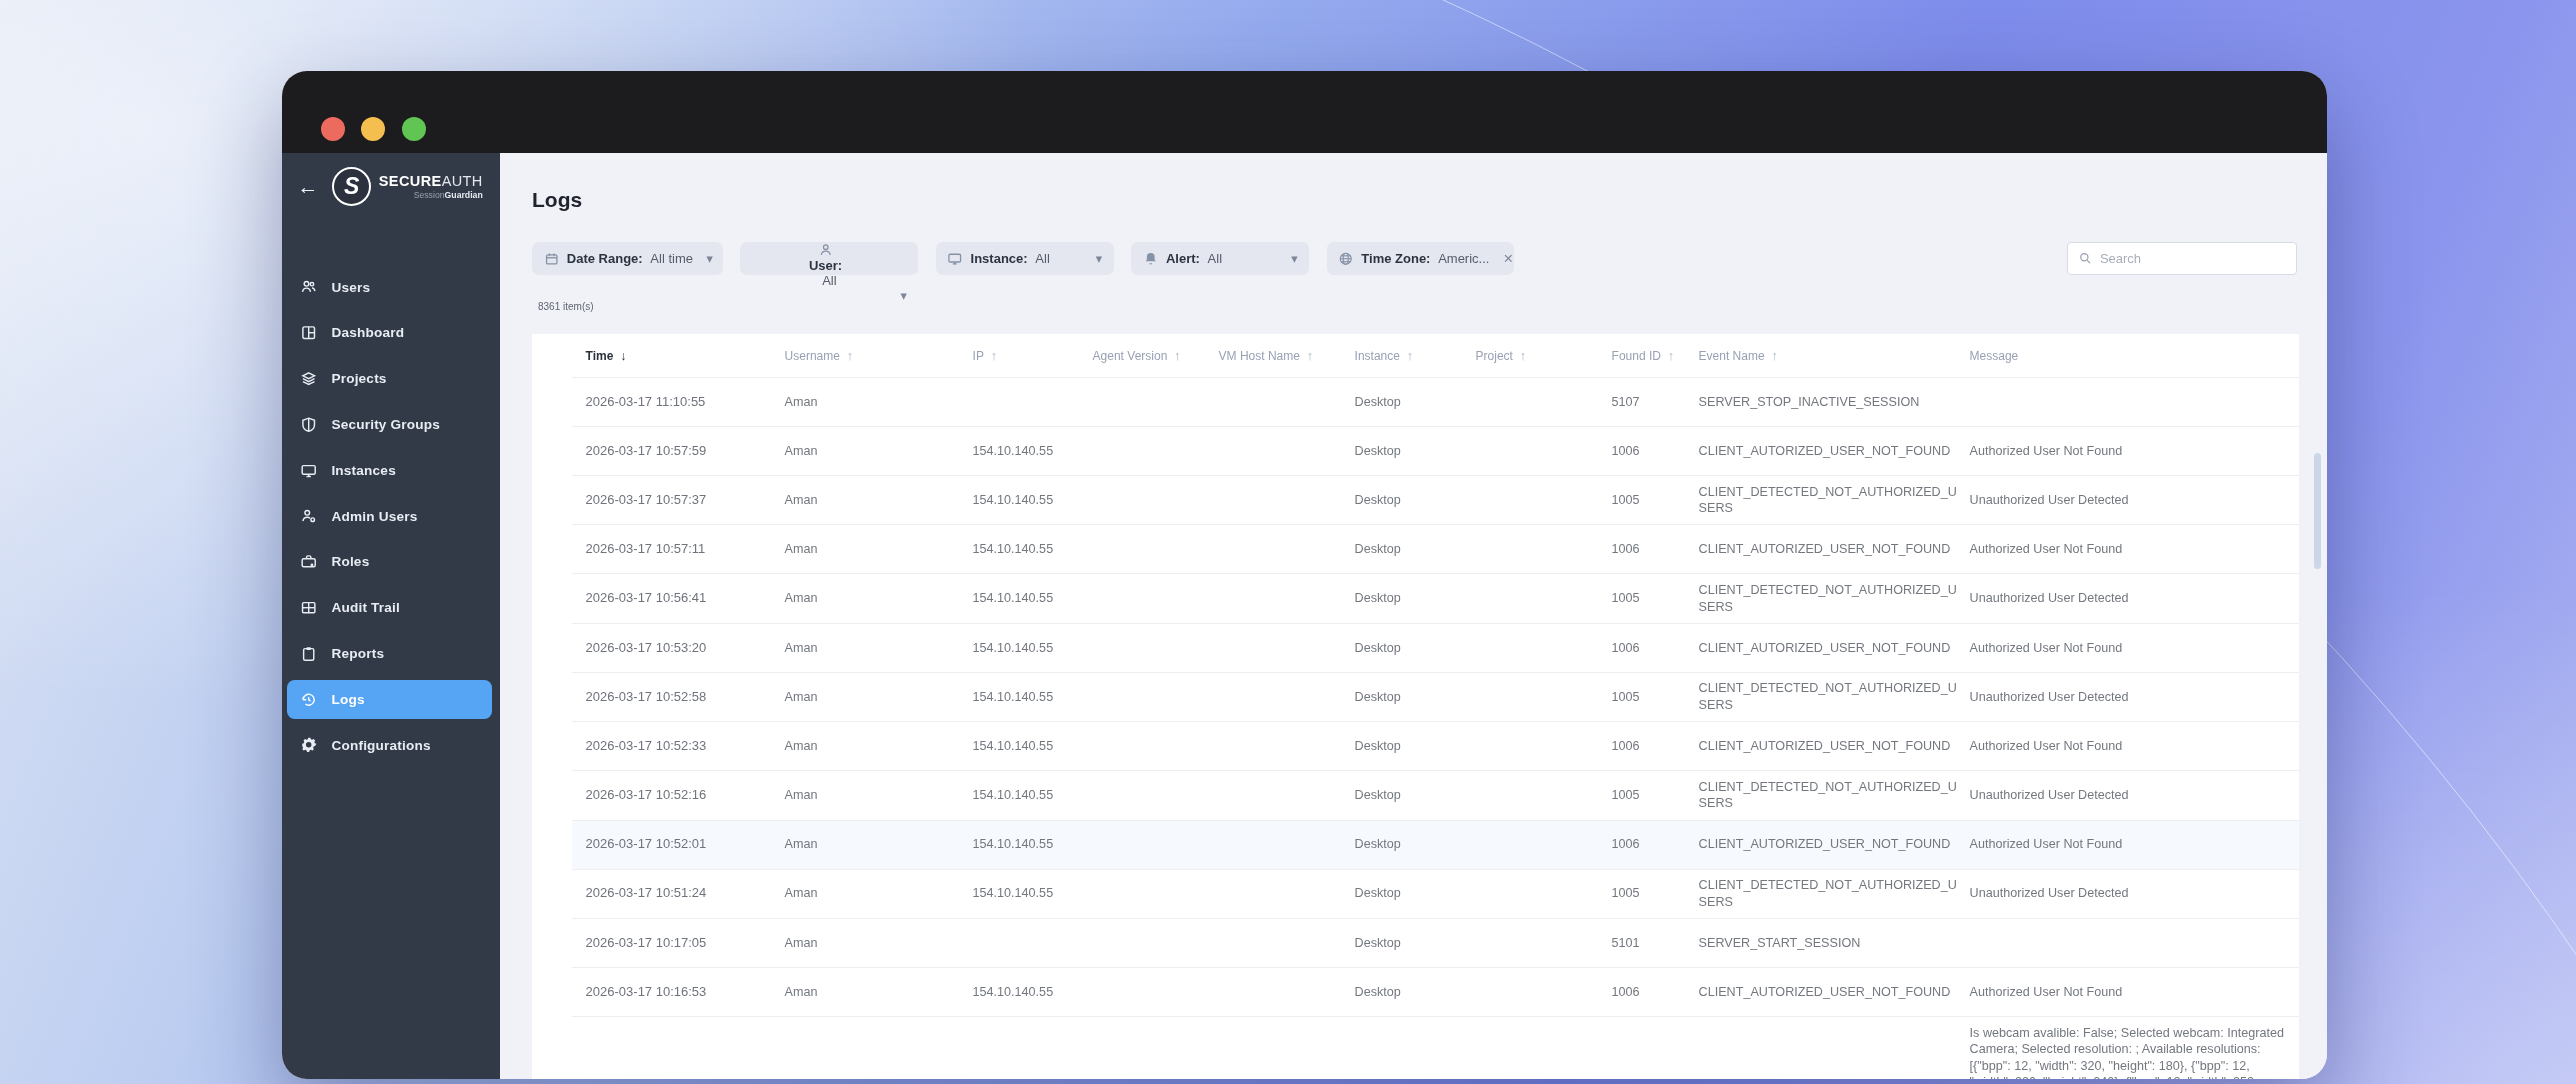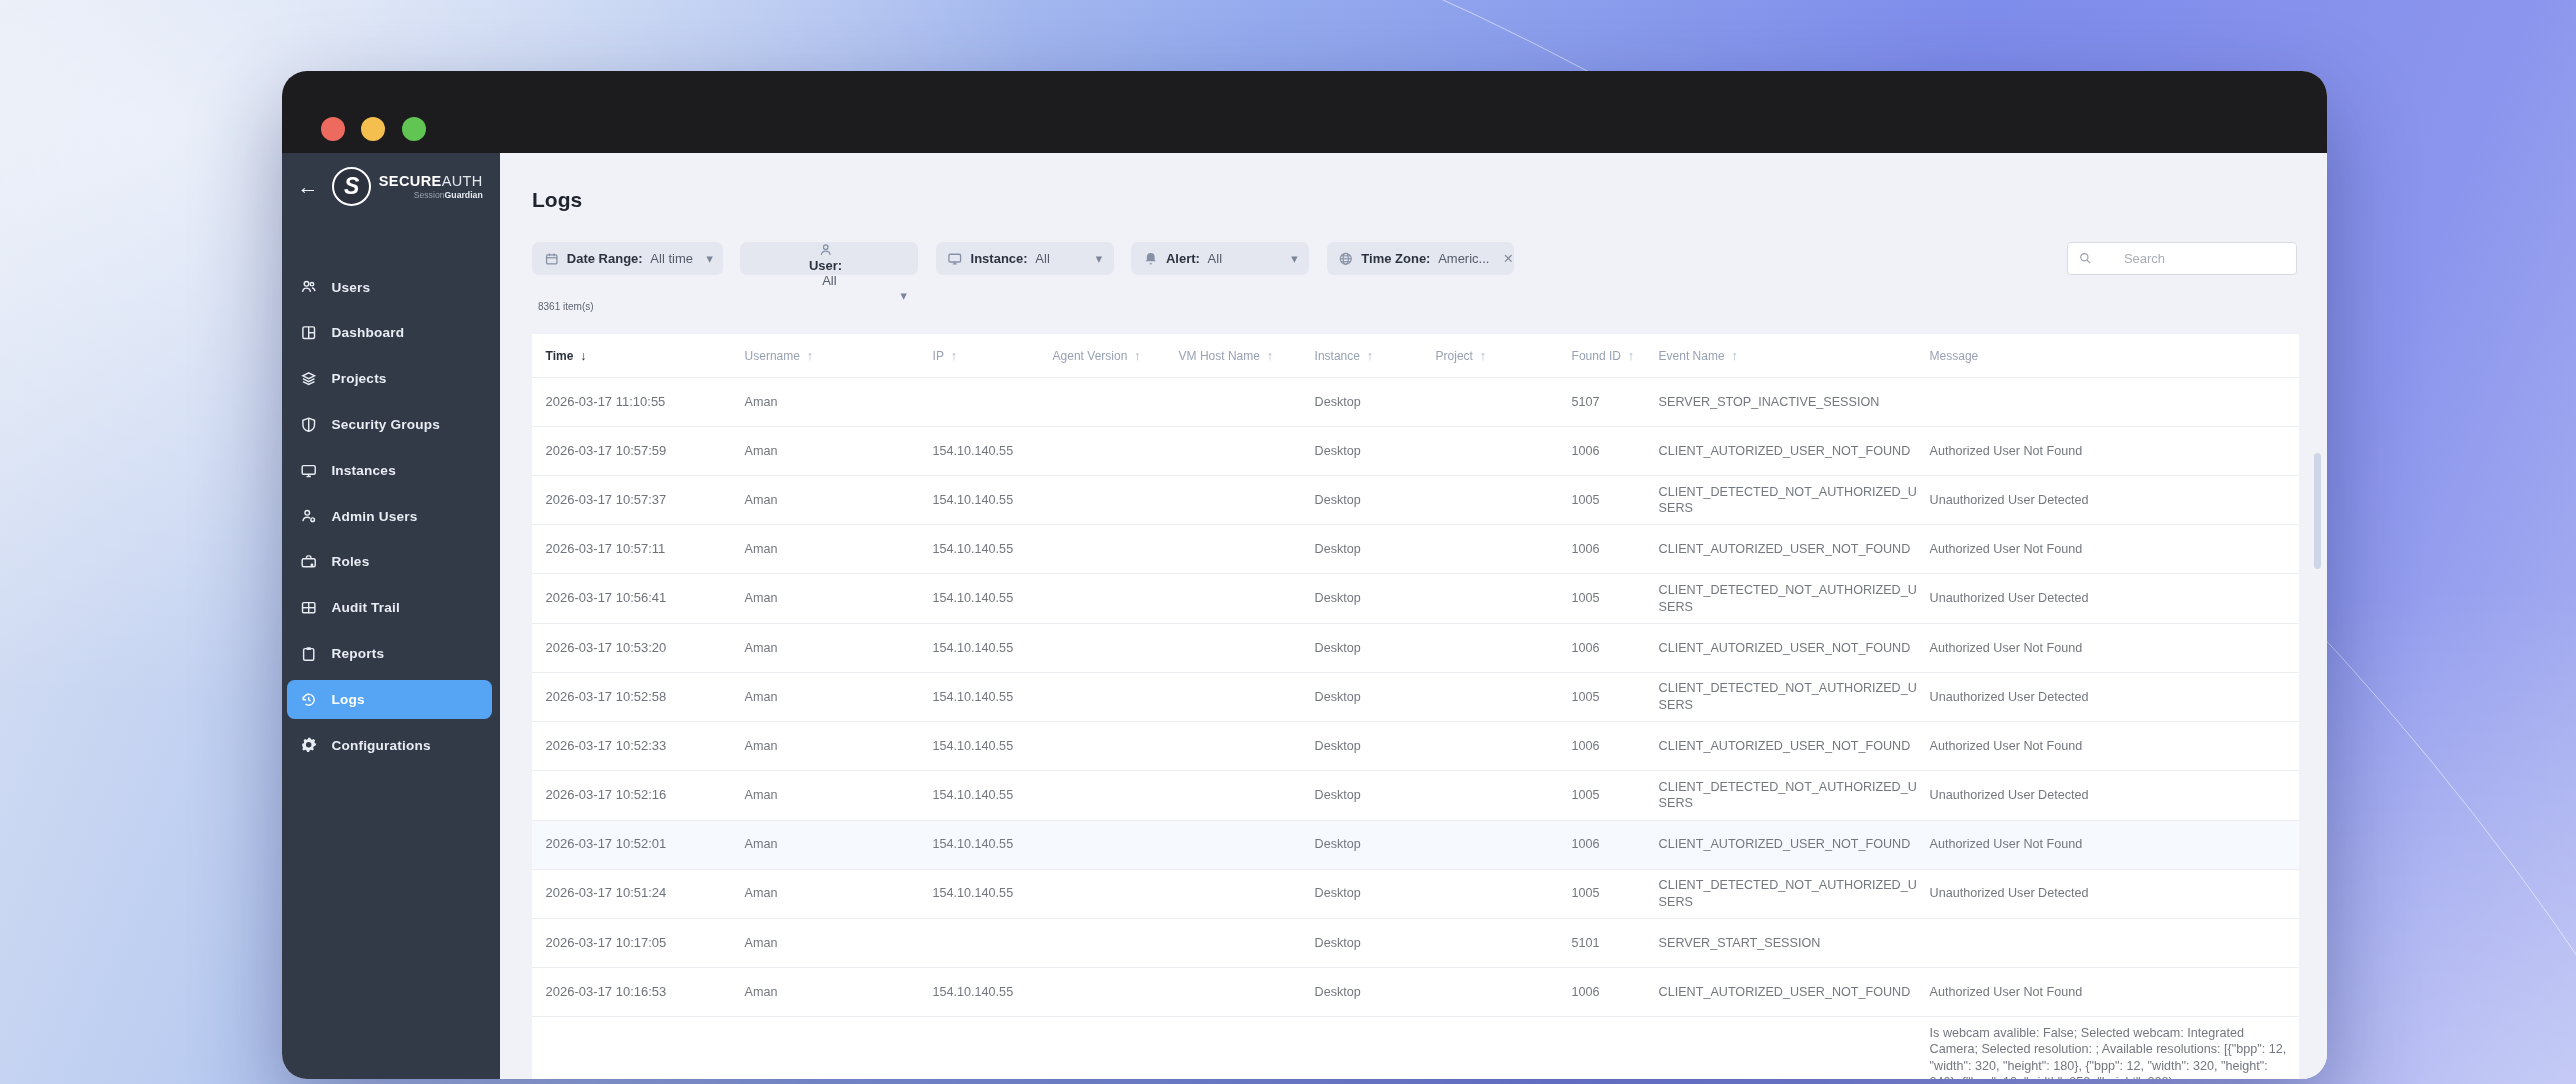--- a/index.html
+++ b/index.html
@@ -63,32 +63,32 @@
   .chip { height:33px; background:#e4e7ef; border-radius:6.8px; display:flex; align-items:center;
     padding:0 11.6px; margin-right:17.4px; cursor:pointer; }
   .chip .c-icon { color:#8591a6; margin-right:7.7px; display:flex; }
   .chip .c-icon svg { width:15.5px; height:15.5px; }
   .chip .c-label { font-size:13px; font-weight:700; color:#2c3340; margin-right:7.7px; white-space:nowrap; }
   .chip .c-value { font-size:13px; color:#555c6b; white-space:nowrap; }
   .chip .c-ctrl { margin-left:auto; color:#7c8698; font-size:12.6px; padding-left:13.6px; }
   .chip-1{ width:191px; } .chip-2{ width:178px;flex-direction:column; } .chip-3{ width:178px; } .chip-4{ width:178px; } .chip-5{ width:187px; }
 
   .search-box { position:absolute; right:30px; top:89px; width:230px; height:33px; background:#ffffff;
-    border:1px solid #d7dbe3; border-radius:4px; display:flex; align-items:center; padding:0 9.7px;gap:24px; }
+    border:1px solid #d7dbe3; border-radius:4px; display:flex; align-items:center; padding:0 9.7px; }
   .search-box .s-icon { color:#9aa1af; margin-right:7.7px; display:flex; }
   .search-box input { border:none; outline:none; width:100%; font-size:13px; color:#3c424e;
     font-family:"Liberation Sans", sans-serif; background:transparent; }
   .search-box input::placeholder { color:#a8aeb9; }
 
   .item-count { position:absolute; left:38px; top:148px; font-size:10px; color:#5e6572; }
 
   
   .table-card { position:absolute; left:32px; top:181px; width:1767px; bottom:0; background:#ffffff; overflow:hidden; }
   .tr { display:grid; grid-template-columns:199px 188px 120px 126px 136px 121px 136px 87px 271px minmax(0,1fr);
-    padding-left:13.6px; border-bottom:1px solid #edeef2; }
+    padding-left:13.6px; border-bottom:1px solid #edeef2;margin-left:40px; }
   .thead { min-height:44px; align-items:center; }
   .th { font-size:12px; color:#98a1b3; display:flex; align-items:center; padding-right:11.6px; cursor:pointer; }
   .th .th-arrow { margin-left:6.8px; font-size:12.6px; color:#a7b0c2; }
   .th.sorted { color:#2b313d; font-weight:700; }
   .th.sorted .th-arrow { color:#2b313d; }
   .row { min-height:49px; align-items:center; cursor:pointer; background:#ffffff; }
   .row.highlighted { background:#f6f9fe; }
   .td { font-size:12.6px; color:#73787f; padding:7.7px 11.6px 7.7px 0; line-height:16.5px; }
   .td:nth-child(1) { color:#6e737c; font-size:13px; }
   .td:nth-child(9) { word-break:break-all; }

